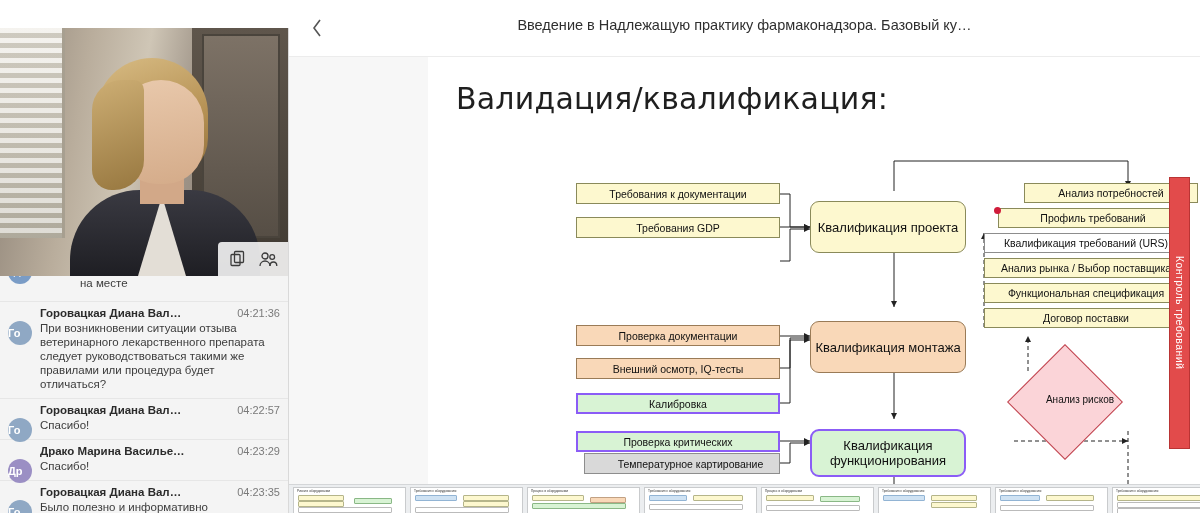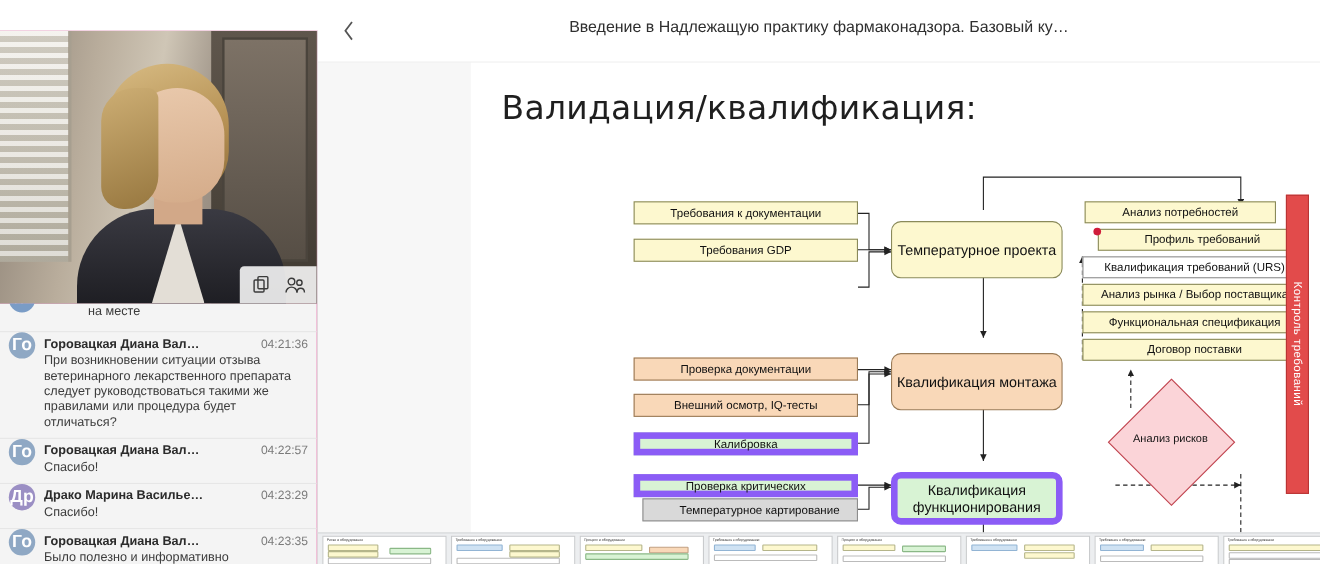--- a/index.html
+++ b/index.html
@@ -112,27 +112,26 @@
     font-size: 11px;
   }
   .chat-msg {
     position: relative;
     padding: 5px 8px 7px 40px;
     border-bottom: 1px solid #e6e6e6;
   }
   .chat-msg.partial { padding-top: 0; }
   .avatar {
     position: absolute;
-    left: 8px; top: 0;
+    left: 8px; top: 19px;
     width: 24px; height: 24px;
     border-radius: 50%;
     color: #fff;
-    font-size: 16px;
+    font-size: 11px;
     line-height: 24px;
-    text-align: center;
     font-weight: bold;
   }
   .msg-head {
     display: flex;
     align-items: baseline;
     gap: 6px;
   }
   .msg-name {
     font-size: 11.5px;
     font-weight: bold;
@@ -240,21 +239,21 @@
     line-height: 12px;
     display: flex;
     align-items: center;
     justify-content: center;
     text-align: center;
     color: #111;
     padding: 2px 3px;
   }
   .n-yellow { background: #fdf8cf; border: 1px solid #8a8a5a; }
   .n-orange { background: #f9d8b8; border: 1px solid #9a7b57; }
-  .n-green  { background: #d8f3d4; border: 6px solid #8b5cf6; }
+  .n-green  { background: #d8f3d4; border: 2px solid #8b5cf6; }
   .n-grey   { background: #d9d9d9; border: 1px solid #8d8d8d; }
   .n-white  { background: #ffffff; border: 1px solid #8d8d8d; }
   .n-round  { border-radius: 9px; }
 
   .diamond {
     position: absolute;
     background: #fbd4d8;
     border: 1px solid #c0444f;
     transform: rotate(45deg);
   }
@@ -470,37 +469,37 @@
               <path d="M660,270 L660,236"></path>
               <path d="M760,196 L760,300 L742,300"></path>
               <path d="M700,300 L700,360"></path>
               <path d="M586,310 L700,310"></path>
             </g>
           </svg>
 
           <div class="node n-yellow" style="left:148px; top:52px; width:204px; height:21px;">Требования к документации</div>
           <div class="node n-yellow" style="left:148px; top:86px; width:204px; height:21px;">Требования GDP</div>
 
-          <div class="node n-yellow n-round" style="left:382px; top:70px; width:156px; height:52px; font-size:13px; line-height:15px;">Температурное проекта</div>
+          <div class="node n-yellow n-round" style="left:382px; top:70px; width:156px; height:52px; font-size:13px; line-height:15px;">Квалификация проекта</div>
 
           <div class="node n-orange" style="left:148px; top:194px; width:204px; height:21px;">Проверка документации</div>
           <div class="node n-orange" style="left:148px; top:227px; width:204px; height:21px;">Внешний осмотр, IQ-тесты</div>
           <div class="node n-green" style="left:148px; top:262px; width:204px; height:21px;">Калибровка</div>
 
           <div class="node n-orange n-round" style="left:382px; top:190px; width:156px; height:52px; font-size:13px; line-height:15px;">Квалификация монтажа</div>
 
           <div class="node n-green" style="left:148px; top:300px; width:204px; height:21px;">Проверка критических</div>
           <div class="node n-grey" style="left:156px; top:322px; width:196px; height:21px;padding-left:20px;">Температурное картирование</div>
 
           <div class="node n-green n-round" style="left:382px; top:298px; width:156px; height:48px; font-size:13px; line-height:15px;">Квалификация функционирования</div>
 
           <div class="diamond" style="left:596px; top:230px; width:80px; height:80px;"></div>
-          <div class="diamond-label" style="left:586px; top:263px; width:100px;">Анализ рисков</div>
-
-          <div class="node n-yellow" style="left:558px; top:52px; width:174px; height:20px;">Анализ потребностей</div>
+          <div class="diamond-label" style="left:586px; top:263px; width:100px;text-align:right;">Анализ рисков</div>
+
+          <div class="node n-yellow" style="left:596px; top:52px; width:174px; height:20px;">Анализ потребностей</div>
           <div class="node n-yellow" style="left:570px; top:77px; width:190px; height:20px;">Профиль требований</div>
           <div class="node n-white" style="left:556px; top:102px; width:204px; height:20px;">Квалификация требований (URS)</div>
           <div class="node n-yellow" style="left:556px; top:127px; width:204px; height:20px;">Анализ рынка / Выбор поставщика</div>
           <div class="node n-yellow" style="left:556px; top:152px; width:204px; height:20px;">Функциональная спецификация</div>
           <div class="node n-yellow" style="left:556px; top:177px; width:204px; height:20px;">Договор поставки</div>
 
           <div class="dot-red" style="left:566px; top:76px;"></div>
 
           <div class="sidebar-red">Контроль требований</div>
         </div>

